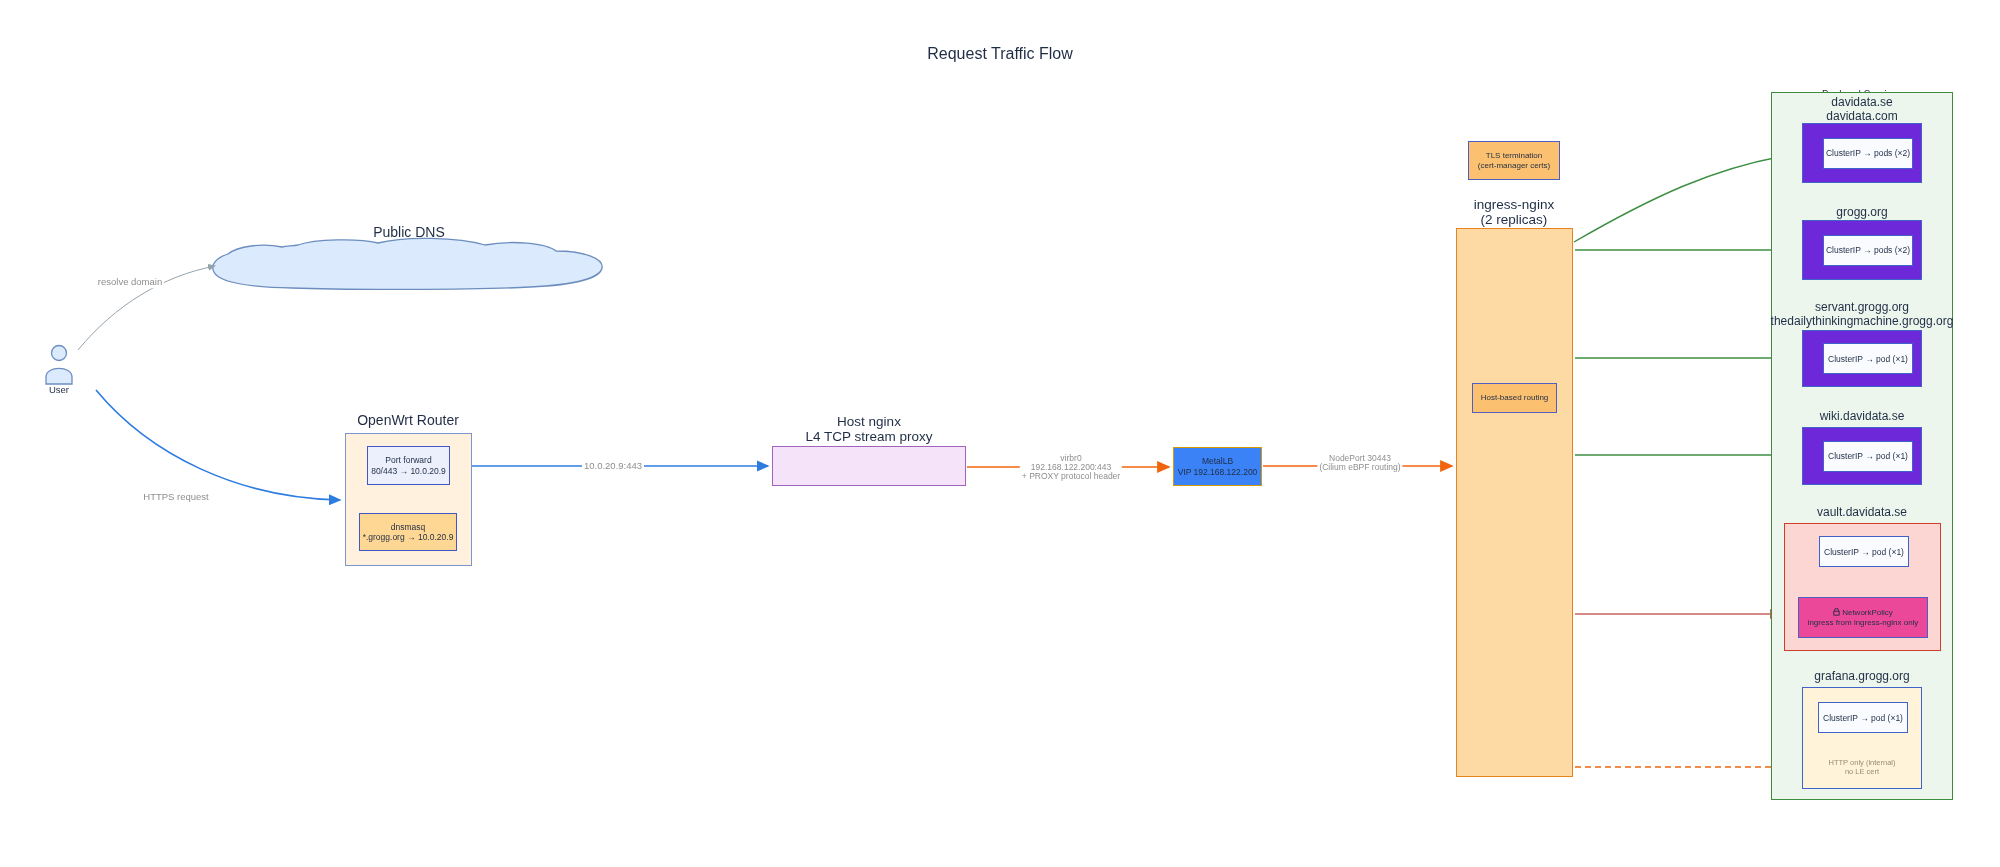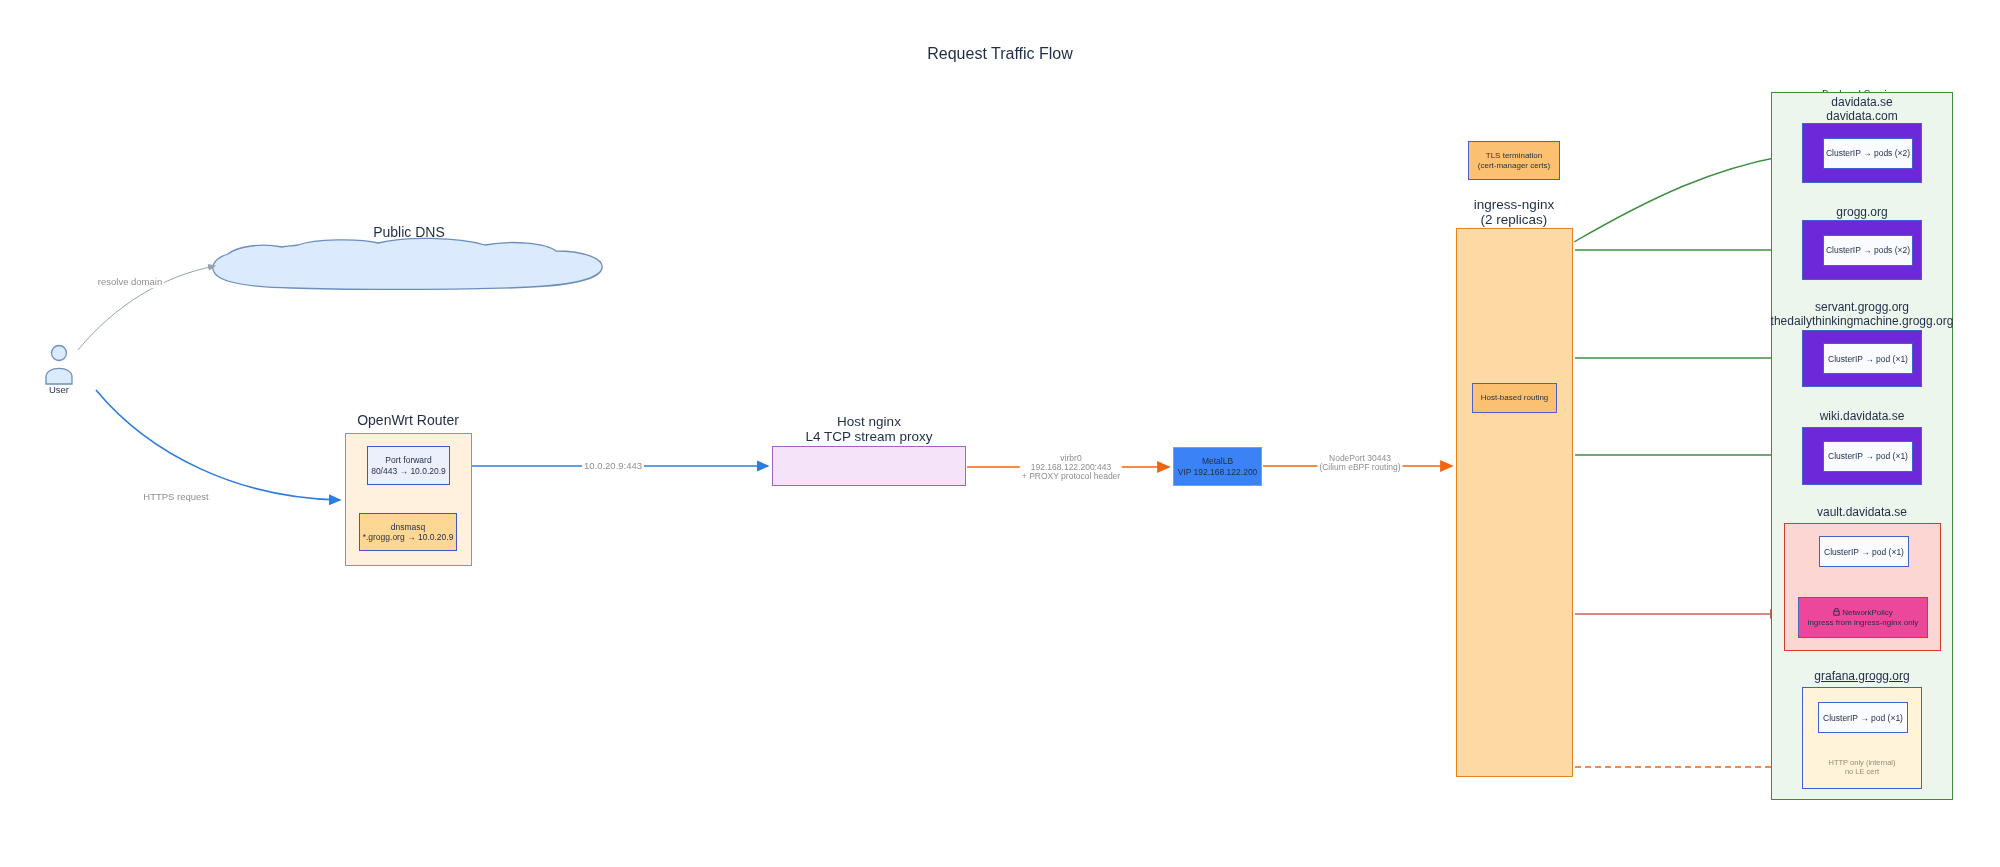--- a/index.html
+++ b/index.html
@@ -204,21 +204,21 @@
     <div class="policy">
       <span>
         <svg class="lock-icon" width="7" height="8" viewBox="0 0 7 8">
             <path d="M1.6 3.2 V2.2 a1.9 1.9 0 0 1 3.8 0 V3.2 M0.8 3.2 h5.4 v4 h-5.4 z" fill="none" stroke="#1f2d45" stroke-width="0.9"></path>
           </svg><span>NetworkPolicy</span>
       </span>
       <span>ingress from ingress-nginx only</span>
     </div>
   </div>
 
-  <div class="abs ctr svc-name" style="left:1862px;top:670px;text-decoration:underline;">grafana.grogg.org</div>
+  <div class="abs ctr svc-name" style="left:1862px;top:670px;">grafana.grogg.org</div>
   <div class="abs grafana">
     <div class="chip">ClusterIP → pod (×1)</div>
     <div class="gr-note">
       <span style="display:block">HTTP only (internal)</span>
       <span style="display:block">no LE cert</span>
     </div>
   </div>
 
   <div class="edge" style="left:130px;top:282px;">resolve domain</div>
   <div class="edge" style="left:176px;top:497px;">HTTPS request</div>

